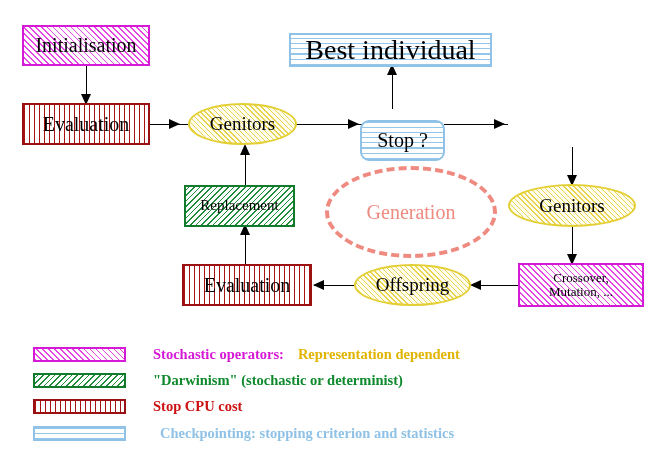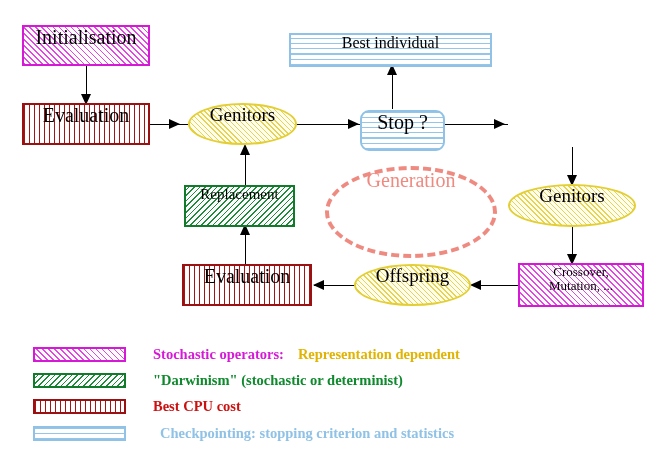--- a/index.html
+++ b/index.html
@@ -17,21 +17,21 @@
     height: 471px;
     background: #ffffff;
     overflow: hidden;
   }
 
   
   .node {
     position: absolute;
     box-sizing: border-box;
     display: flex;
-    align-items: flex-start;
+    align-items: center;
     justify-content: center;
     text-align: center;
     color: #000000;
     line-height: 1.05;
     z-index: 3;
   }
   .node .lbl {
     position: relative;
     z-index: 2;
     white-space: pre-line;
@@ -202,25 +202,25 @@
   </div>
 
   <div class="node hatch-red" style="left:22px; top:103px; width:128px; height:42px; font-size:20px;">
     <span class="lbl">Evaluation</span>
   </div>
 
   <div class="node hatch-yellow ellipse" style="left:188px; top:103px; width:109px; height:42px; font-size:19px;">
     <span class="lbl">Genitors</span>
   </div>
 
-  <div class="node hatch-blue" style="left:289px; top:33px; width:203px; height:34px; font-size:16px;">
+  <div class="node hatch-blue" style="left:289px; top:33px; width:203px; height:34px; font-size:28px;">
     <span class="lbl">Best individual</span>
   </div>
 
-  <div class="node hatch-blue rounded" style="left:360px; top:110px; width:85px; height:41px; font-size:20px;">
+  <div class="node hatch-blue rounded" style="left:360px; top:120px; width:85px; height:41px; font-size:20px;">
     <span class="lbl">Stop ?</span>
   </div>
 
 
   <div class="node hatch-yellow ellipse" style="left:508px; top:184px; width:128px; height:43px; font-size:19px;">
     <span class="lbl">Genitors</span>
   </div>
 
   <div class="node hatch-yellow ellipse" style="left:354px; top:264px; width:117px; height:42px; font-size:19px;">
     <span class="lbl">Offspring</span>
@@ -252,21 +252,21 @@
       </div>
     </div>
 
     <div class="legend-row" style="top:31px;">
       <div class="legend-swatch hatch-green"></div>
       <div class="legend-text lt-green">"Darwinism" (stochastic or determinist)</div>
     </div>
 
     <div class="legend-row" style="top:57px;">
       <div class="legend-swatch hatch-red"></div>
-      <div class="legend-text lt-red">Best CPU cost</div>
+      <div class="legend-text lt-red">Stop CPU cost</div>
     </div>
 
     <div class="legend-row" style="top:84px;">
       <div class="legend-swatch hatch-blue"></div>
       <div class="legend-text lt-blue">Checkpointing: stopping criterion and statistics</div>
     </div>
 
   </div>
 
 </div>

